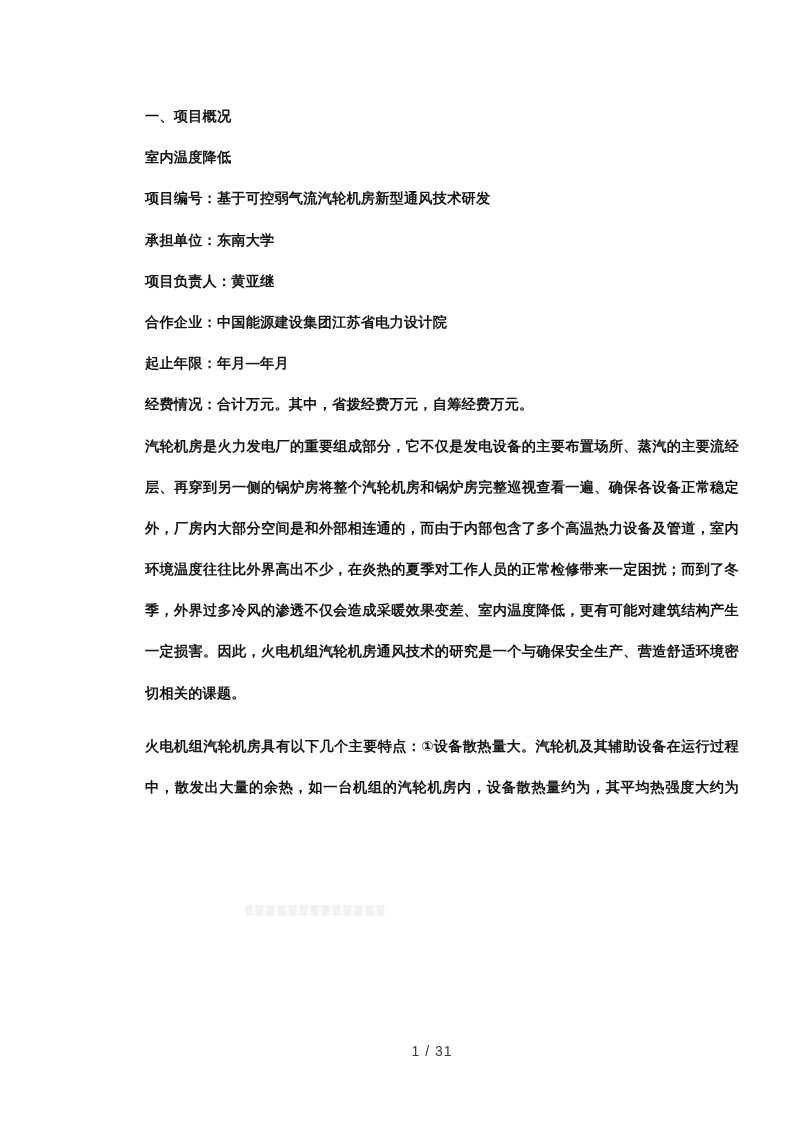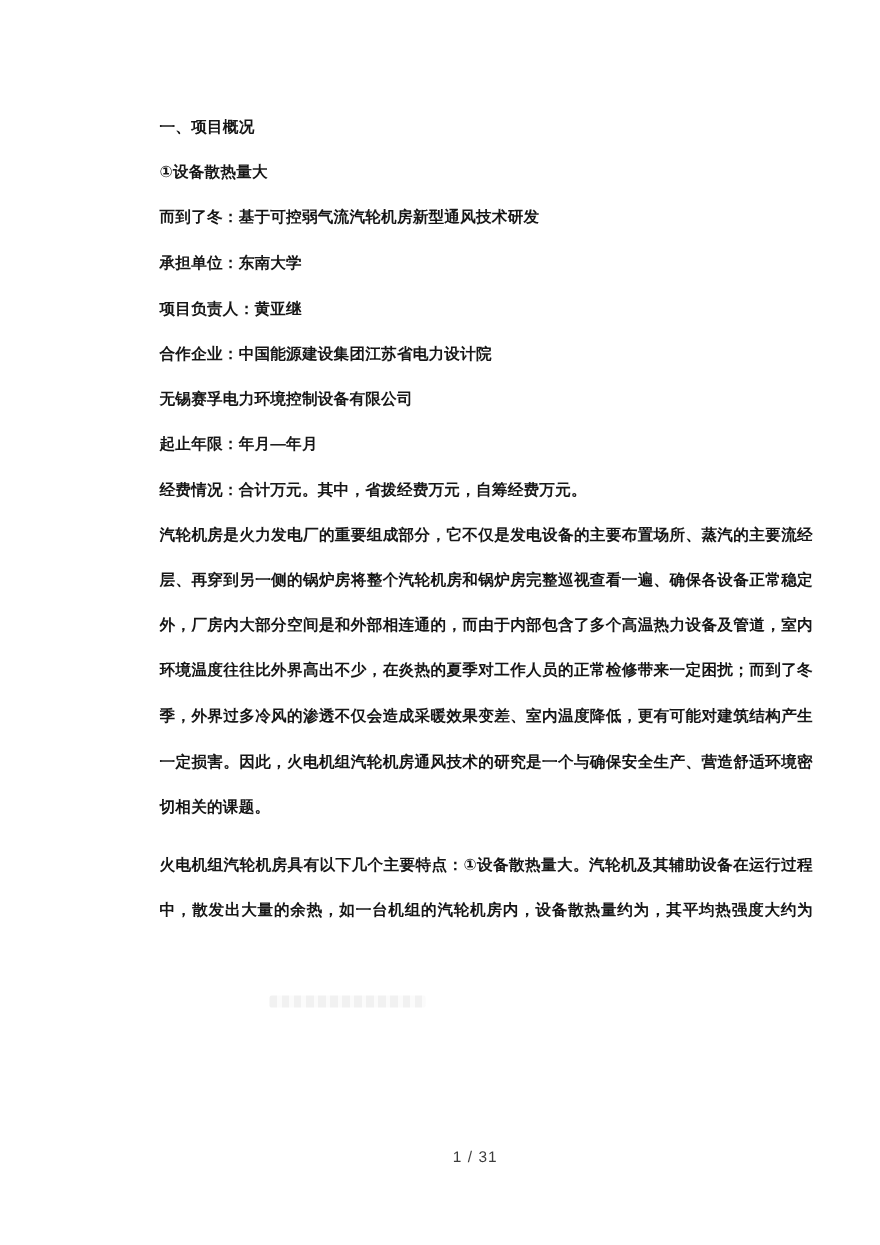--- a/index.html
+++ b/index.html
@@ -70,27 +70,26 @@
   }
 </style>
 </head>
 <body>
 
 <div class="page">
 
   <div class="text-col">
 
     <div class="line">一、项目概况</div>
-    <div class="line">①设备散热量大</div>
+    <div class="line">室内温度降低</div>
 
-    <div class="line">而到了冬：基于可控弱气流汽轮机房新型通风技术研发</div>
+    <div class="line">项目编号：基于可控弱气流汽轮机房新型通风技术研发</div>
     <div class="line">承担单位：东南大学</div>
     <div class="line">项目负责人：黄亚继</div>
     <div class="line">合作企业：中国能源建设集团江苏省电力设计院</div>
-    <div class="line">无锡赛孚电力环境控制设备有限公司</div>
     <div class="line">起止年限：年月—年月</div>
     <div class="line">经费情况：合计万元。其中，省拨经费万元，自筹经费万元。</div>
 
 
     <div>
       <div class="line fill">汽轮机房是火力发电厂的重要组成部分，它不仅是发电设备的主要布置场所、蒸汽的主要流经</div>
       <div class="line fill">层、再穿到另一侧的锅炉房将整个汽轮机房和锅炉房完整巡视查看一遍、确保各设备正常稳定</div>
       <div class="line fill">外，厂房内大部分空间是和外部相连通的，而由于内部包含了多个高温热力设备及管道，室内</div>
       <div class="line fill">环境温度往往比外界高出不少，在炎热的夏季对工作人员的正常检修带来一定困扰；而到了冬</div>
       <div class="line fill">季，外界过多冷风的渗透不仅会造成采暖效果变差、室内温度降低，更有可能对建筑结构产生</div>

